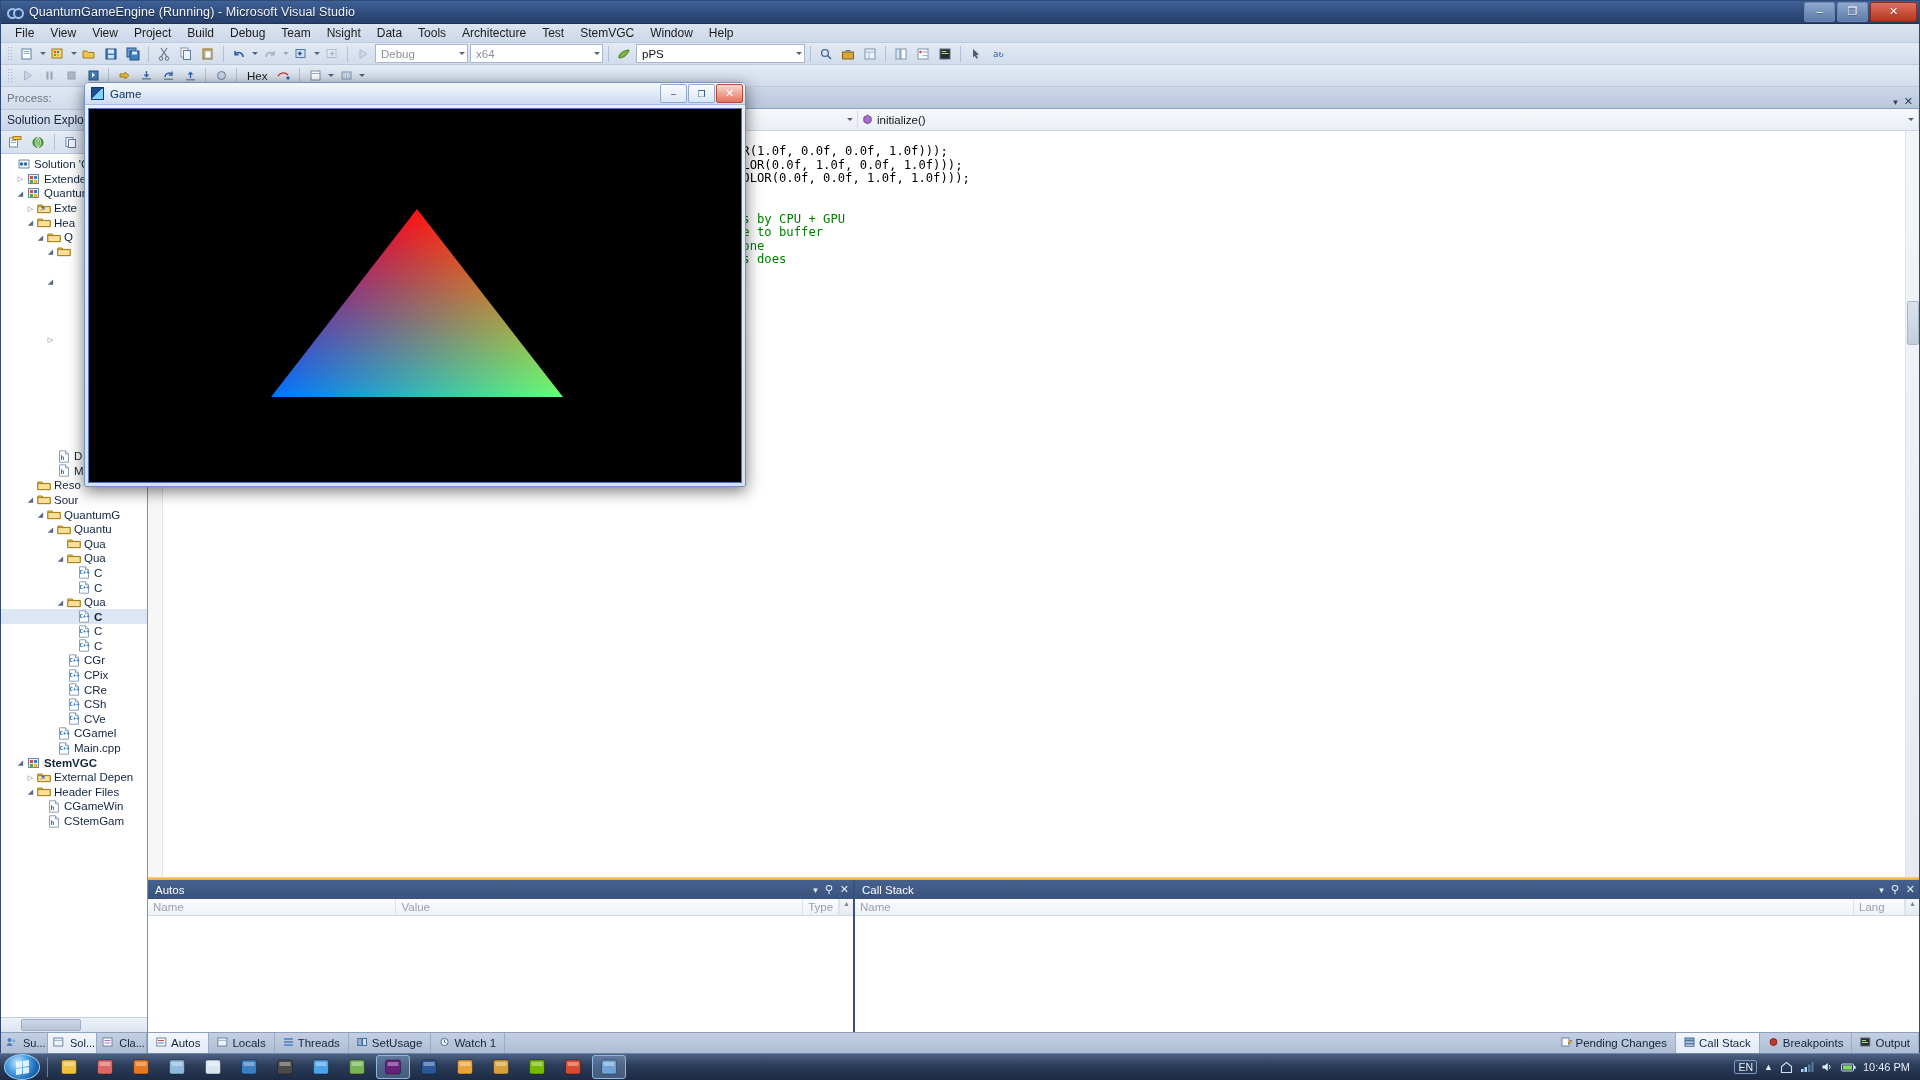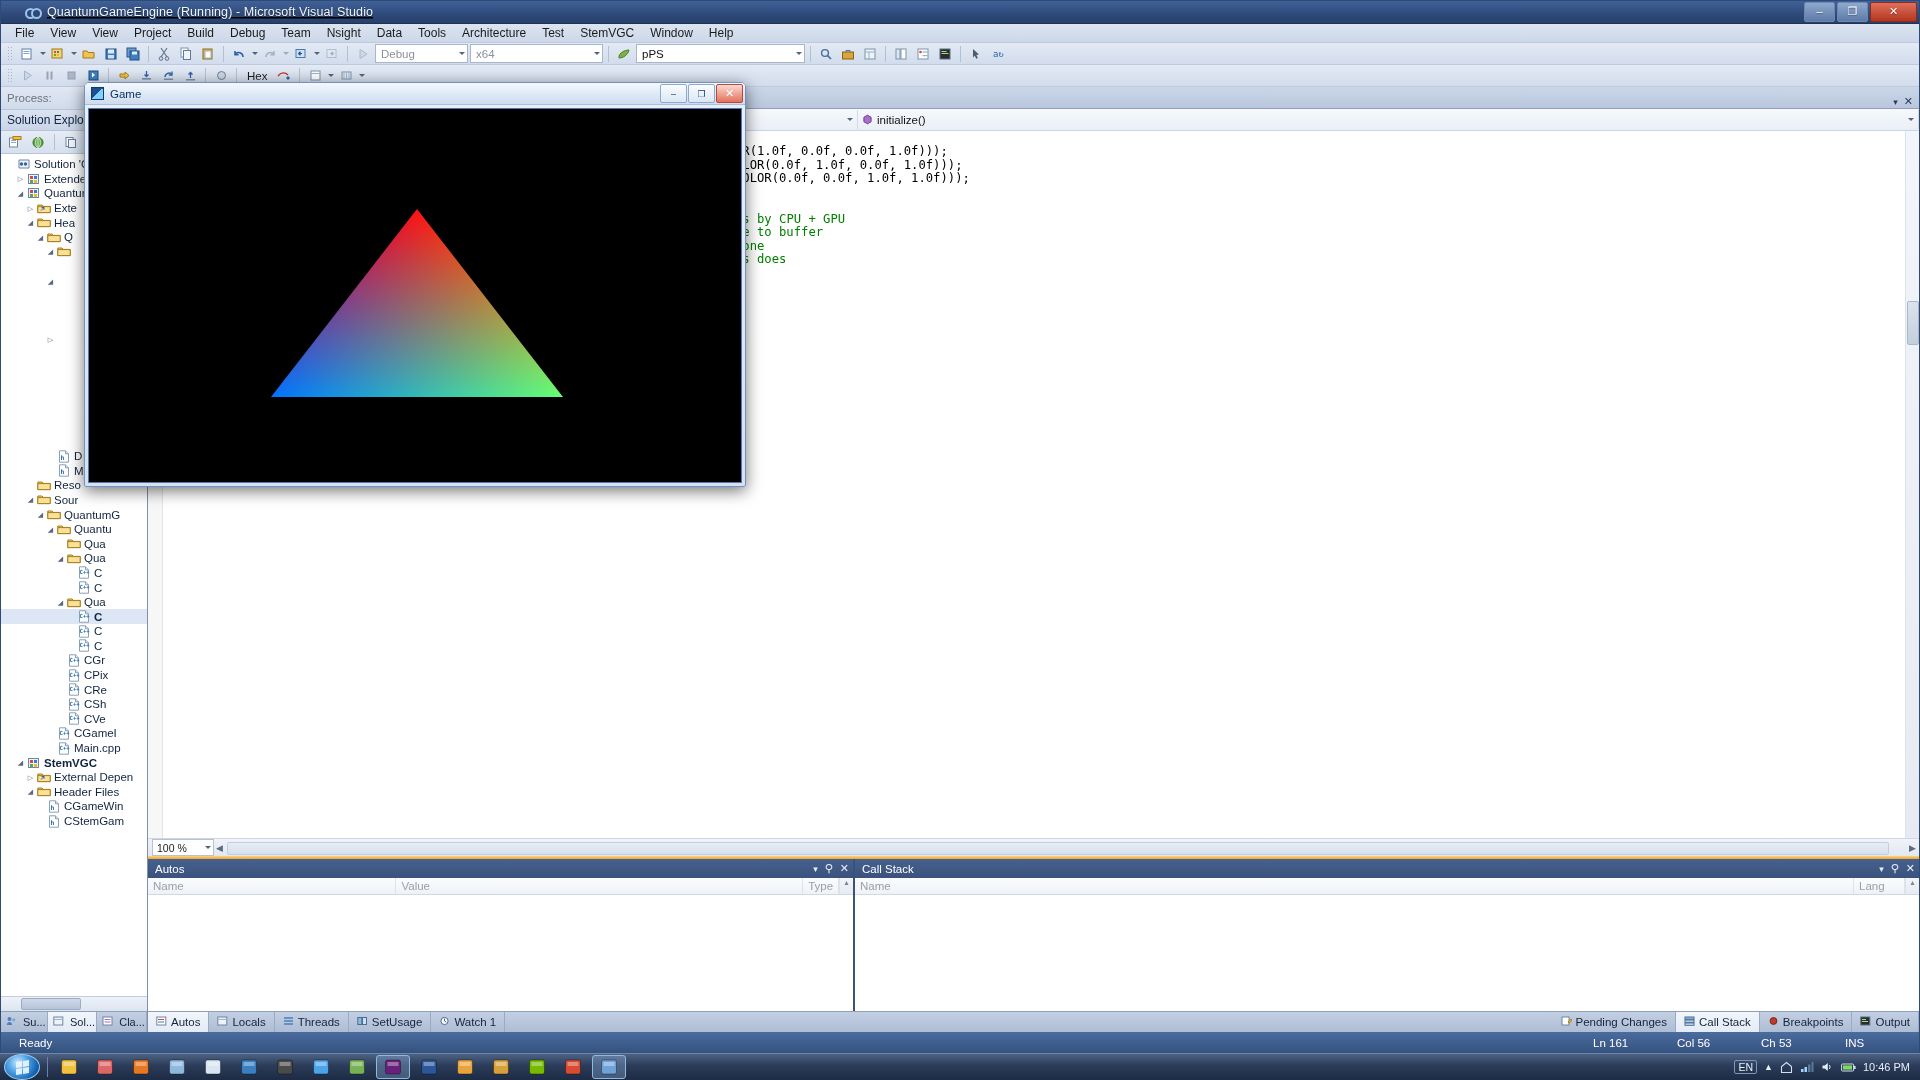--- a/index.html
+++ b/index.html
@@ -16,23 +16,22 @@
   
   .vs-window{
     position:absolute;left:0;top:0;width:1920px;height:1054px;
     background:linear-gradient(#d7e0ee,#c8d4e6);
     border:1px solid #2e4a75;box-sizing:border-box;
     display:flex;flex-direction:column;
   }
   .titlebar{
     height:22px;flex:none;position:relative;
     background:linear-gradient(#3f6198,#2f4a79 60%,#27406c);
-    display:flex;align-items:center;padding-left:24px;
+    display:flex;align-items:center;padding-left:6px;
     border-bottom:1px solid #1d3255;
-    text-decoration:underline;
   }
   .title-icon{
     width:16px;height:16px;margin-right:6px;flex:none;position:relative;
   }
   .title-icon .lens{
     position:absolute;border-radius:50%;
     width:7px;height:7px;border:2px solid #9fc4ea;background:#2b4a7b;
   }
   .title-icon .l1{left:0;top:4px;}
   .title-icon .l2{left:6px;top:4px;}
@@ -1145,31 +1144,20 @@
         <span class="k">return</span><span class="pl"> </span><span class="k">false</span><span class="pl">;</span>
     <span class="pl">}</span>
 
     <span class="cm">//</span>
 </pre>
             <div class="ed-vscroll">
               <div class="vthumb" style="top:170px;"></div>
             </div>
           </div>
 
-          <div class="ed-hscroll">
-            <span class="zoombox">
-              <span>100 %</span>
-              <span class="caret"></span>
-            </span>
-            <span style="font-size:9px;color:#5d6b81;padding:0 2px;">◀</span>
-            <span class="track">
-              <span class="thumb2"></span>
-            </span>
-            <span style="font-size:9px;color:#5d6b81;padding:0 3px;">▶</span>
-          </div>
 
           <div class="orange-line"></div>
         </div>
 
         <div class="bottom-dock">
 
           <div class="tw autos">
             <div class="tw-head">
               <span>Autos</span>
               <span class="hbtns">
@@ -1276,29 +1264,20 @@
                     <rect x="2" y="3" width="4" height="1" fill="#9fe08a"></rect>
                     <rect x="2" y="5" width="6" height="1" fill="#9fe08a"></rect>
                   </svg></span>
                 <span>Output</span>
               </span>
             </span>
         </div>
       </div>
     </div>
 
-    <div class="statusbar">
-      <span class="sitem">Ready</span>
-      <span class="right">
-        <span class="sitem">Ln 161</span>
-        <span class="sitem">Col 56</span>
-        <span class="sitem">Ch 53</span>
-        <span class="sitem">INS</span>
-      </span>
-    </div>
   </div>
 
   <div class="game-window">
     <div class="gw-title">
       <span class="gw-icon"></span>
       <span class="t">Game</span>
       <span class="gw-btns">
         <span class="gwb">–</span>
         <span class="gwb">❐</span>
         <span class="gwb x">✕</span>

